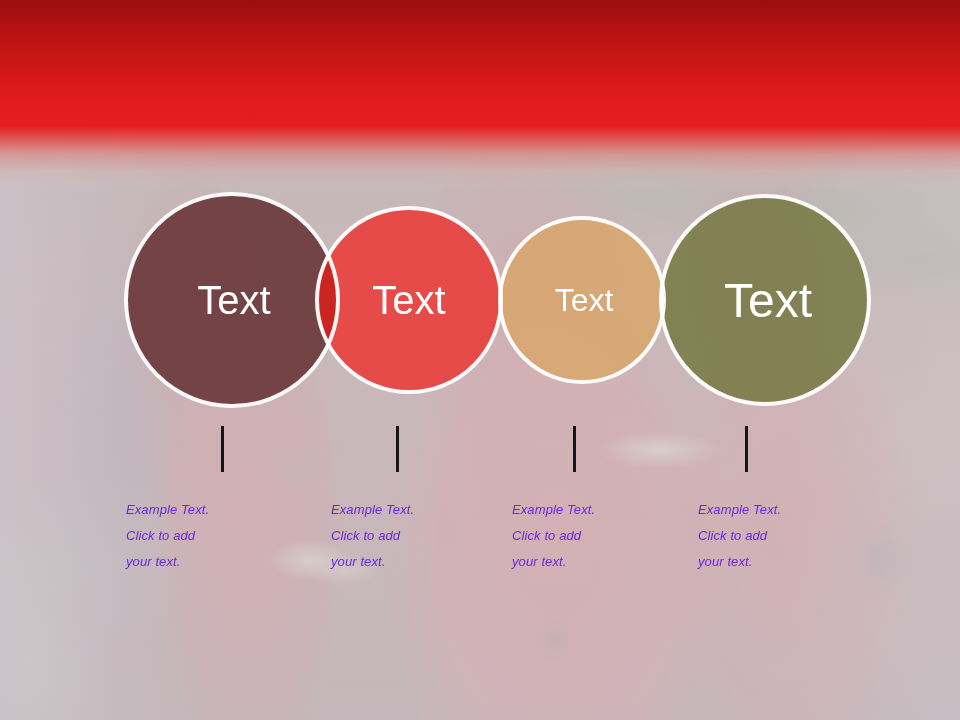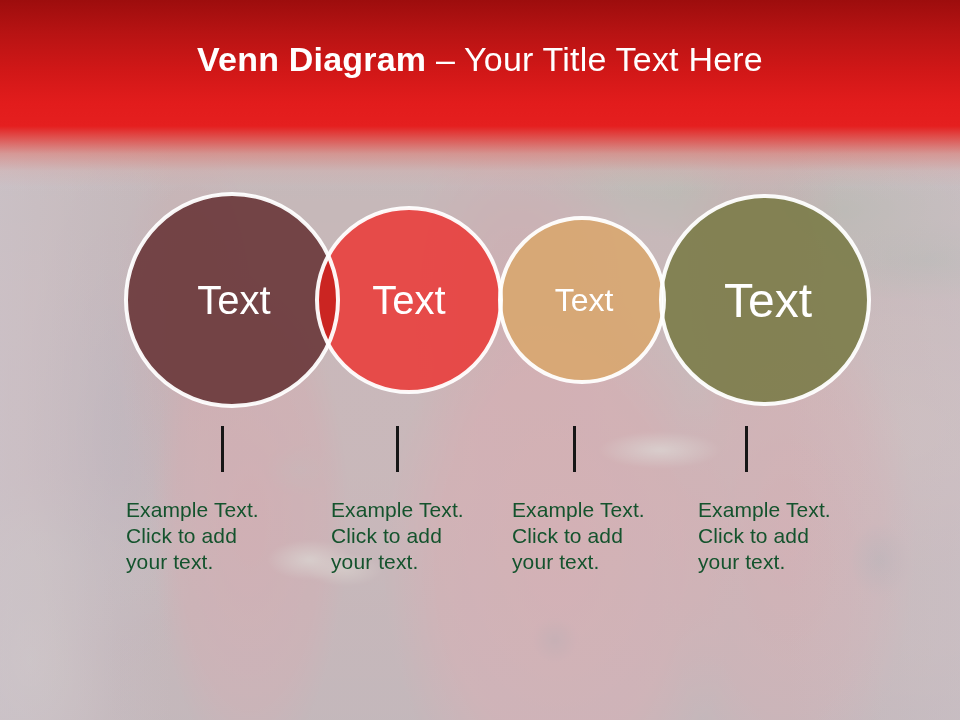--- a/index.html
+++ b/index.html
@@ -100,22 +100,23 @@
   
   .venn{position:absolute;left:12px;top:0;width:960px;height:720px;pointer-events:none;}
   .venn svg{display:block;}
 
   
   .connector{
     position:absolute;width:3px;height:46px;background:#161616;
   }
   .caption{
     position:absolute;width:175px;
-    color:#14532d;
-    font-size:21px;
+    color:#6d28d9;
+    font-style:italic;
+    font-size:13px;
     line-height:26px;
     letter-spacing:.1px;
   }
 </style>
 </head>
 <body>
 
 <div id="slide">
 
   <div class="photo">
@@ -124,23 +125,20 @@
     <div class="layer bg-ground"></div>
     <div class="layer bg-figures"></div>
     <div class="layer bg-details"></div>
     <div class="layer bg-wash"></div>
     <div class="layer bg-vignette"></div>
   </div>
 
   <div class="header"></div>
   <div class="header-fade"></div>
 
-  <div class="title">
-    <span class="b">Venn Diagram</span><span class="n"> – </span><span class="n">Your Title Text Here</span>
-  </div>
 
   <div class="venn">
     <svg width="960" height="720" viewBox="0 0 960 720" xmlns="http://www.w3.org/2000/svg">
       <defs>
         <clipPath id="clipA">
             <circle cx="220" cy="300" r="106"></circle>
           </clipPath>
         <clipPath id="clipB">
             <circle cx="397" cy="300" r="92"></circle>
           </clipPath>

